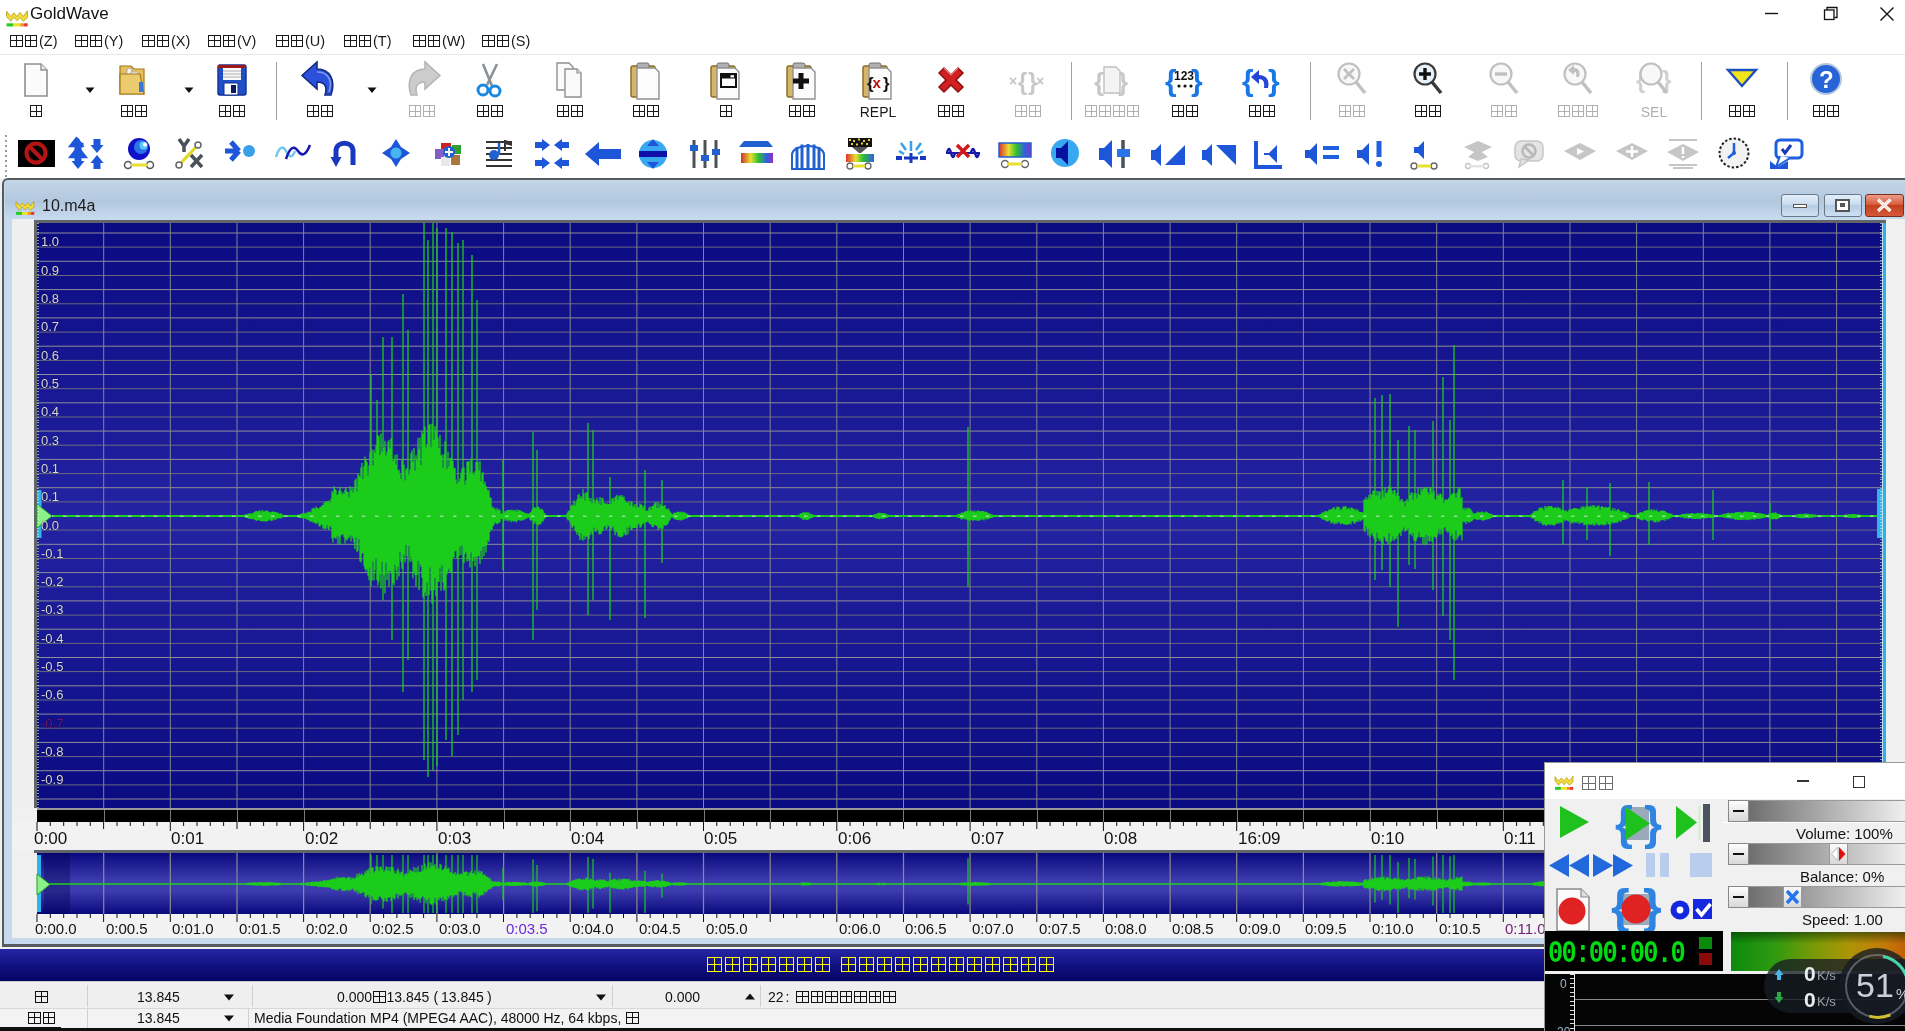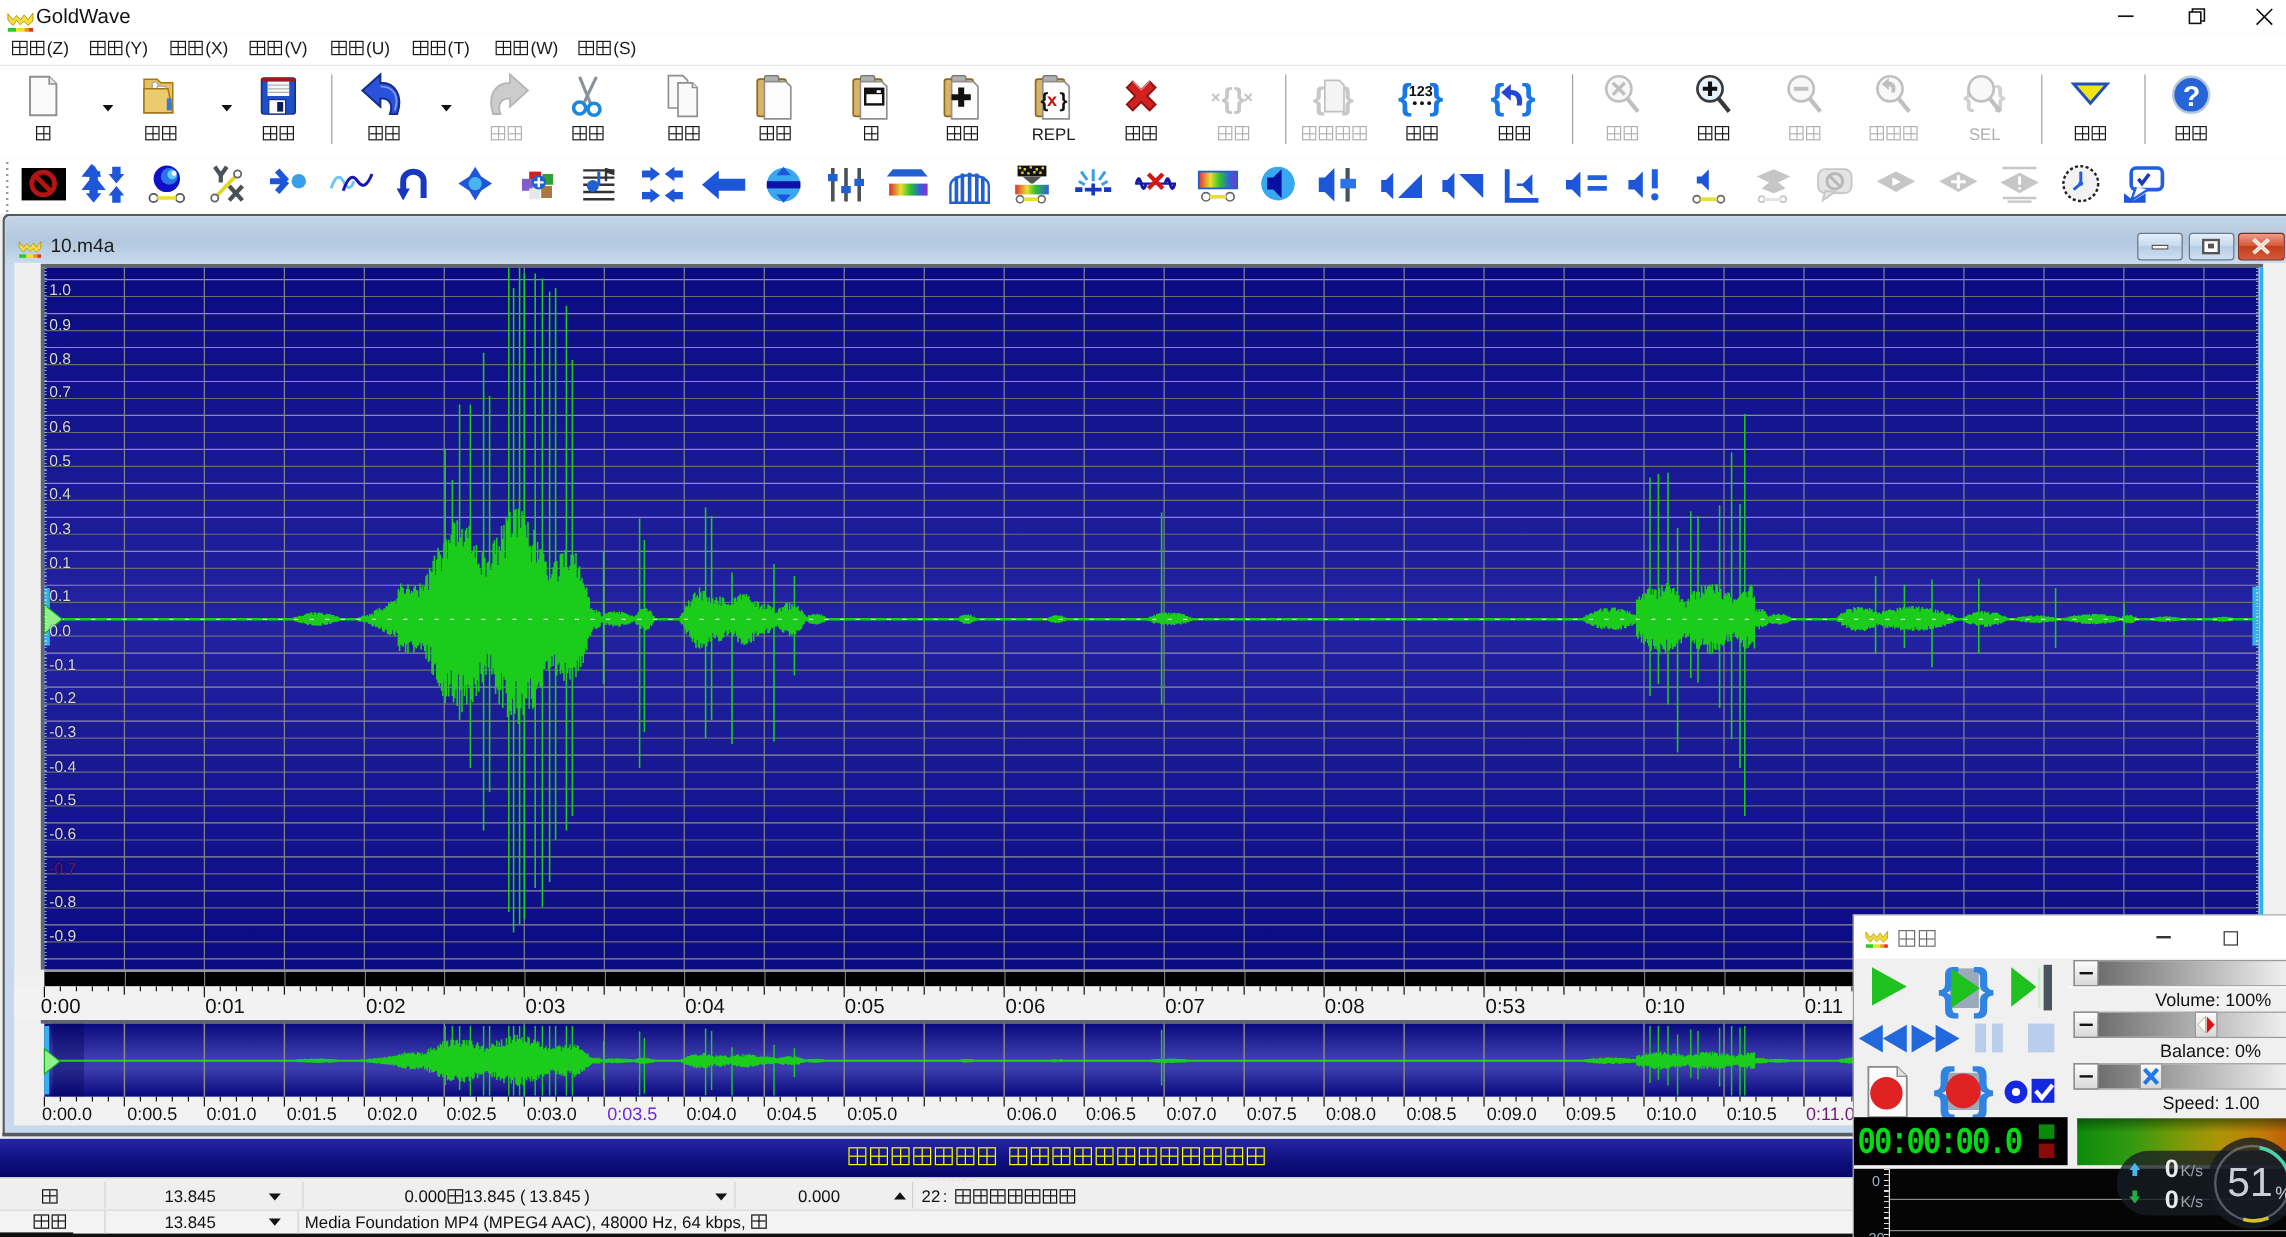--- a/index.html
+++ b/index.html
@@ -523,21 +523,21 @@
   </svg>
 <div class="abs" style="left:34px;top:829px;font-size:17px;color:#111">0:00</div>
 <div class="abs" style="left:171px;top:829px;font-size:17px;color:#111">0:01</div>
 <div class="abs" style="left:305px;top:829px;font-size:17px;color:#111">0:02</div>
 <div class="abs" style="left:438px;top:829px;font-size:17px;color:#111">0:03</div>
 <div class="abs" style="left:571px;top:829px;font-size:17px;color:#111">0:04</div>
 <div class="abs" style="left:704px;top:829px;font-size:17px;color:#111">0:05</div>
 <div class="abs" style="left:838px;top:829px;font-size:17px;color:#111">0:06</div>
 <div class="abs" style="left:971px;top:829px;font-size:17px;color:#111">0:07</div>
 <div class="abs" style="left:1104px;top:829px;font-size:17px;color:#111">0:08</div>
-<div class="abs" style="left:1238px;top:829px;font-size:17px;color:#111">0:53</div>
+<div class="abs" style="left:1238px;top:829px;font-size:17px;color:#111">16:09</div>
 <div class="abs" style="left:1371px;top:829px;font-size:17px;color:#111">0:10</div>
 <div class="abs" style="left:1504px;top:829px;font-size:17px;color:#111">0:11</div>
 <div class="abs" style="left:34px;top:850px;width:1852px;height:3px;background:#62666a"></div>
 <svg width="1905" height="1031" style="left:0;top:0" viewBox="0 0 1905 1031">
 <defs>
       <linearGradient id="ovbg" x1="0" y1="0" x2="0" y2="1">
 <stop offset="0" stop-color="#09097e"></stop>
         <stop offset="0.45" stop-color="#3c3cae"></stop>
         <stop offset="0.62" stop-color="#3c3cae"></stop>
         <stop offset="1" stop-color="#09097e"></stop>

